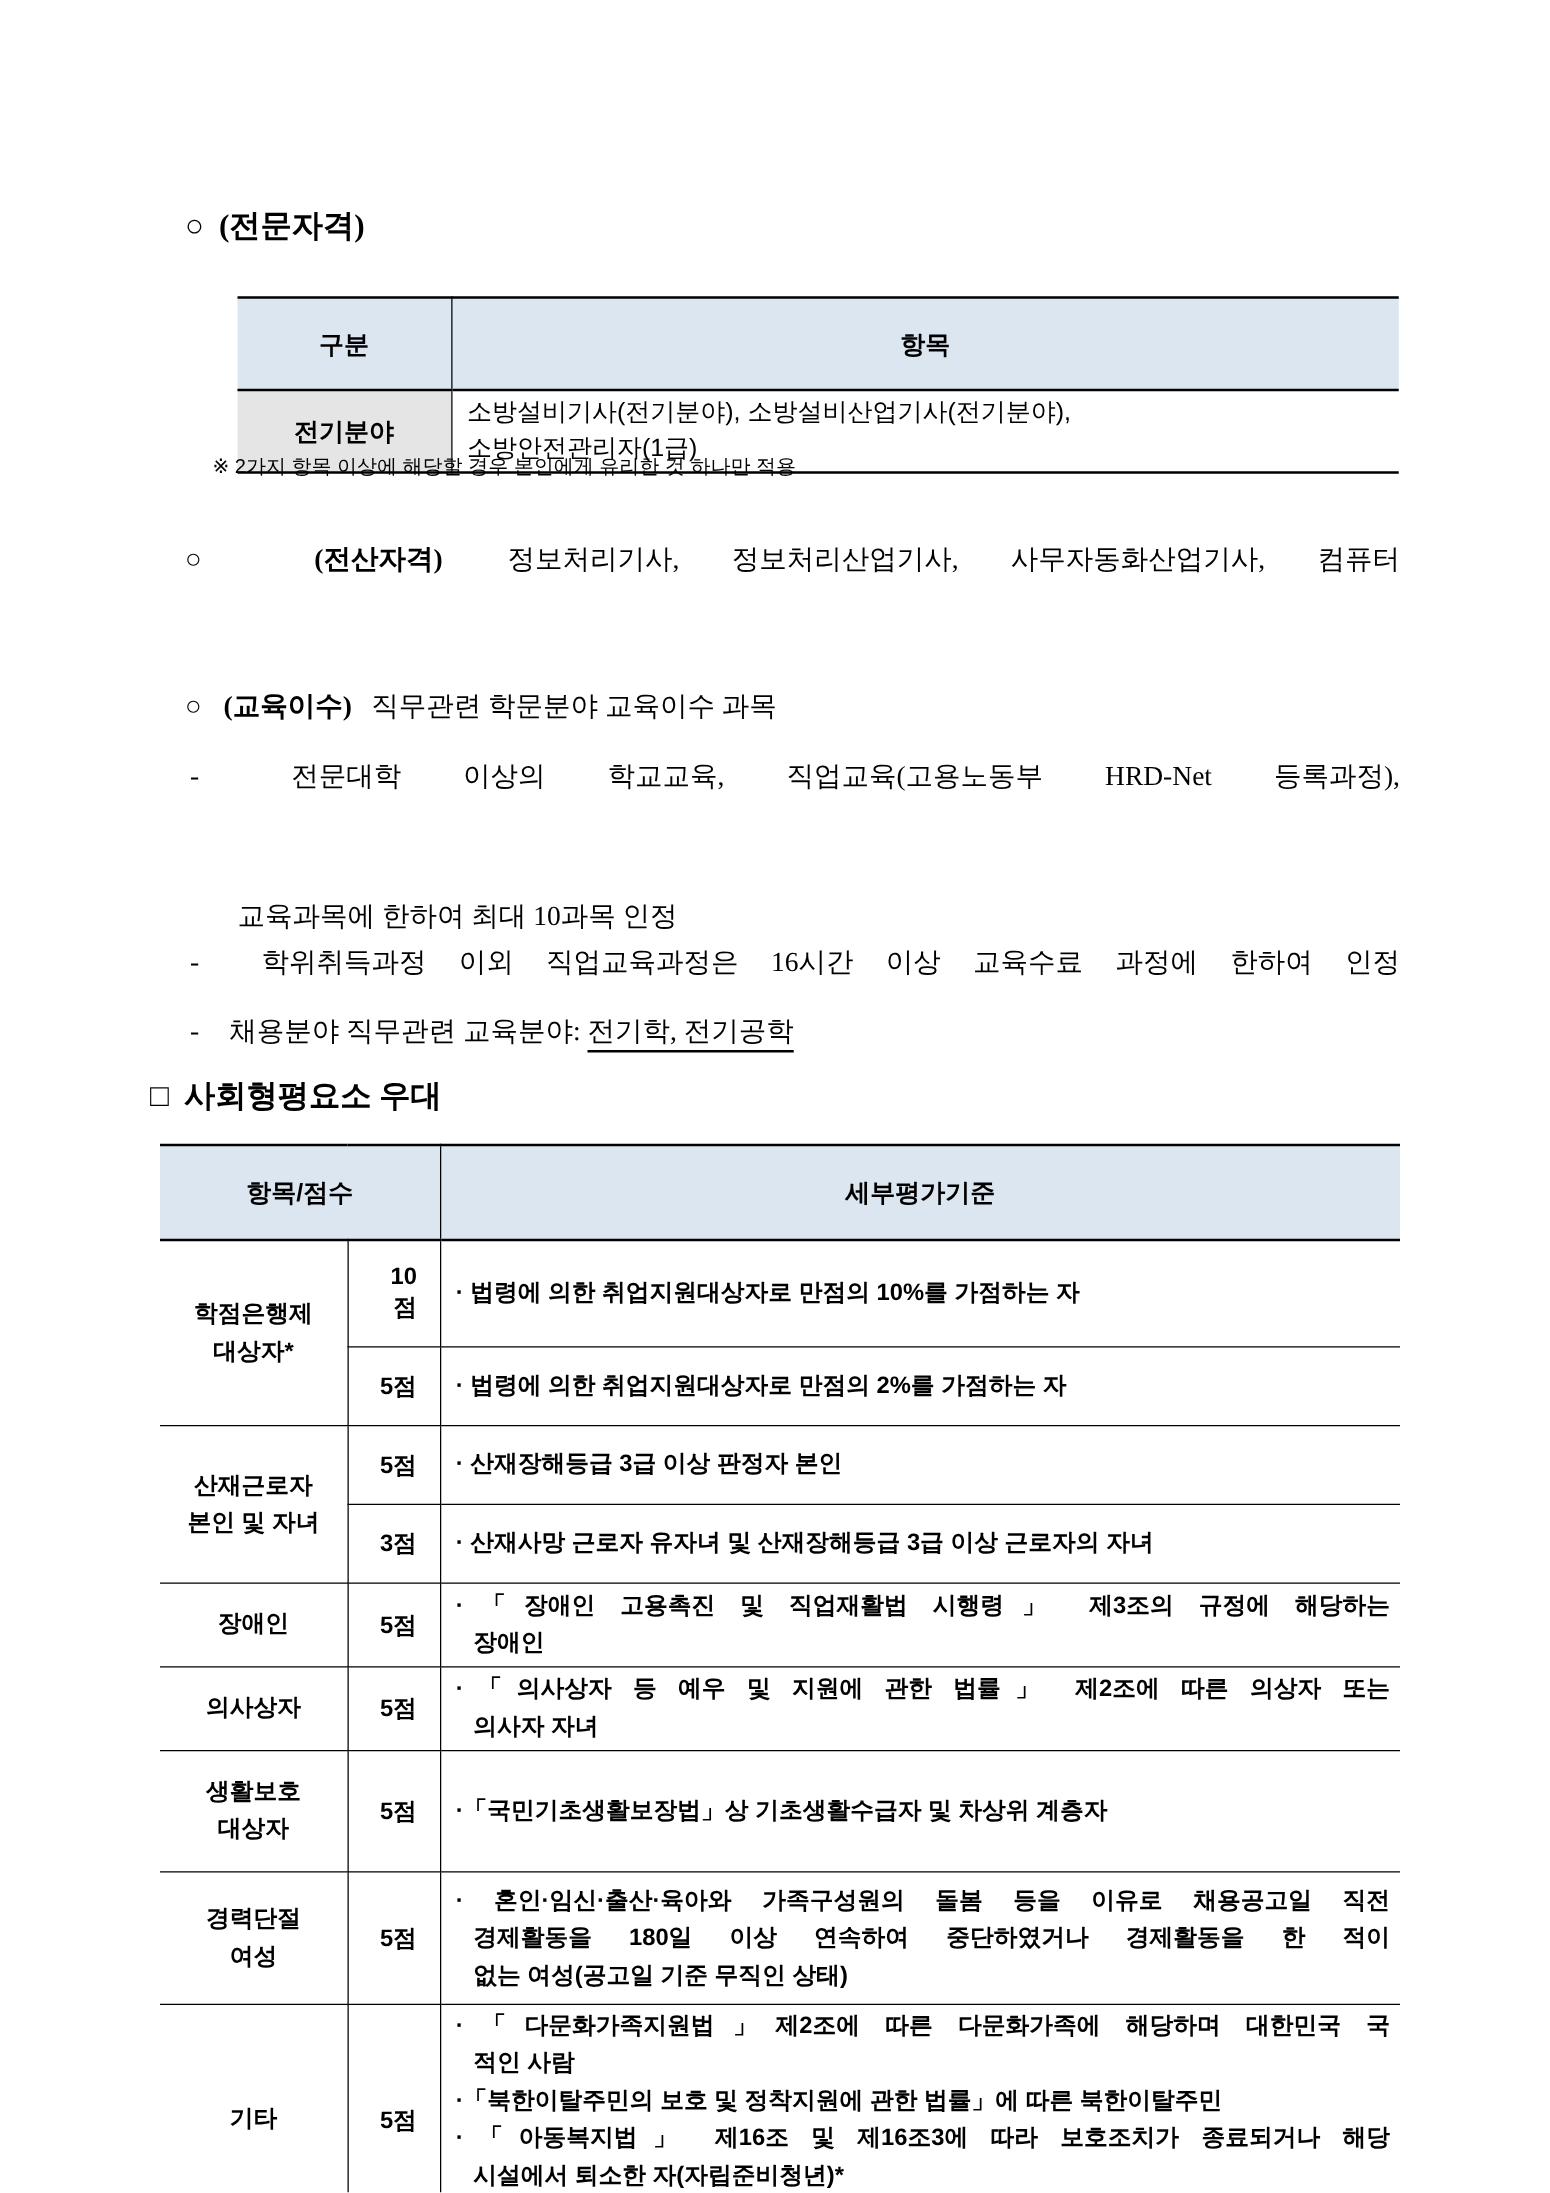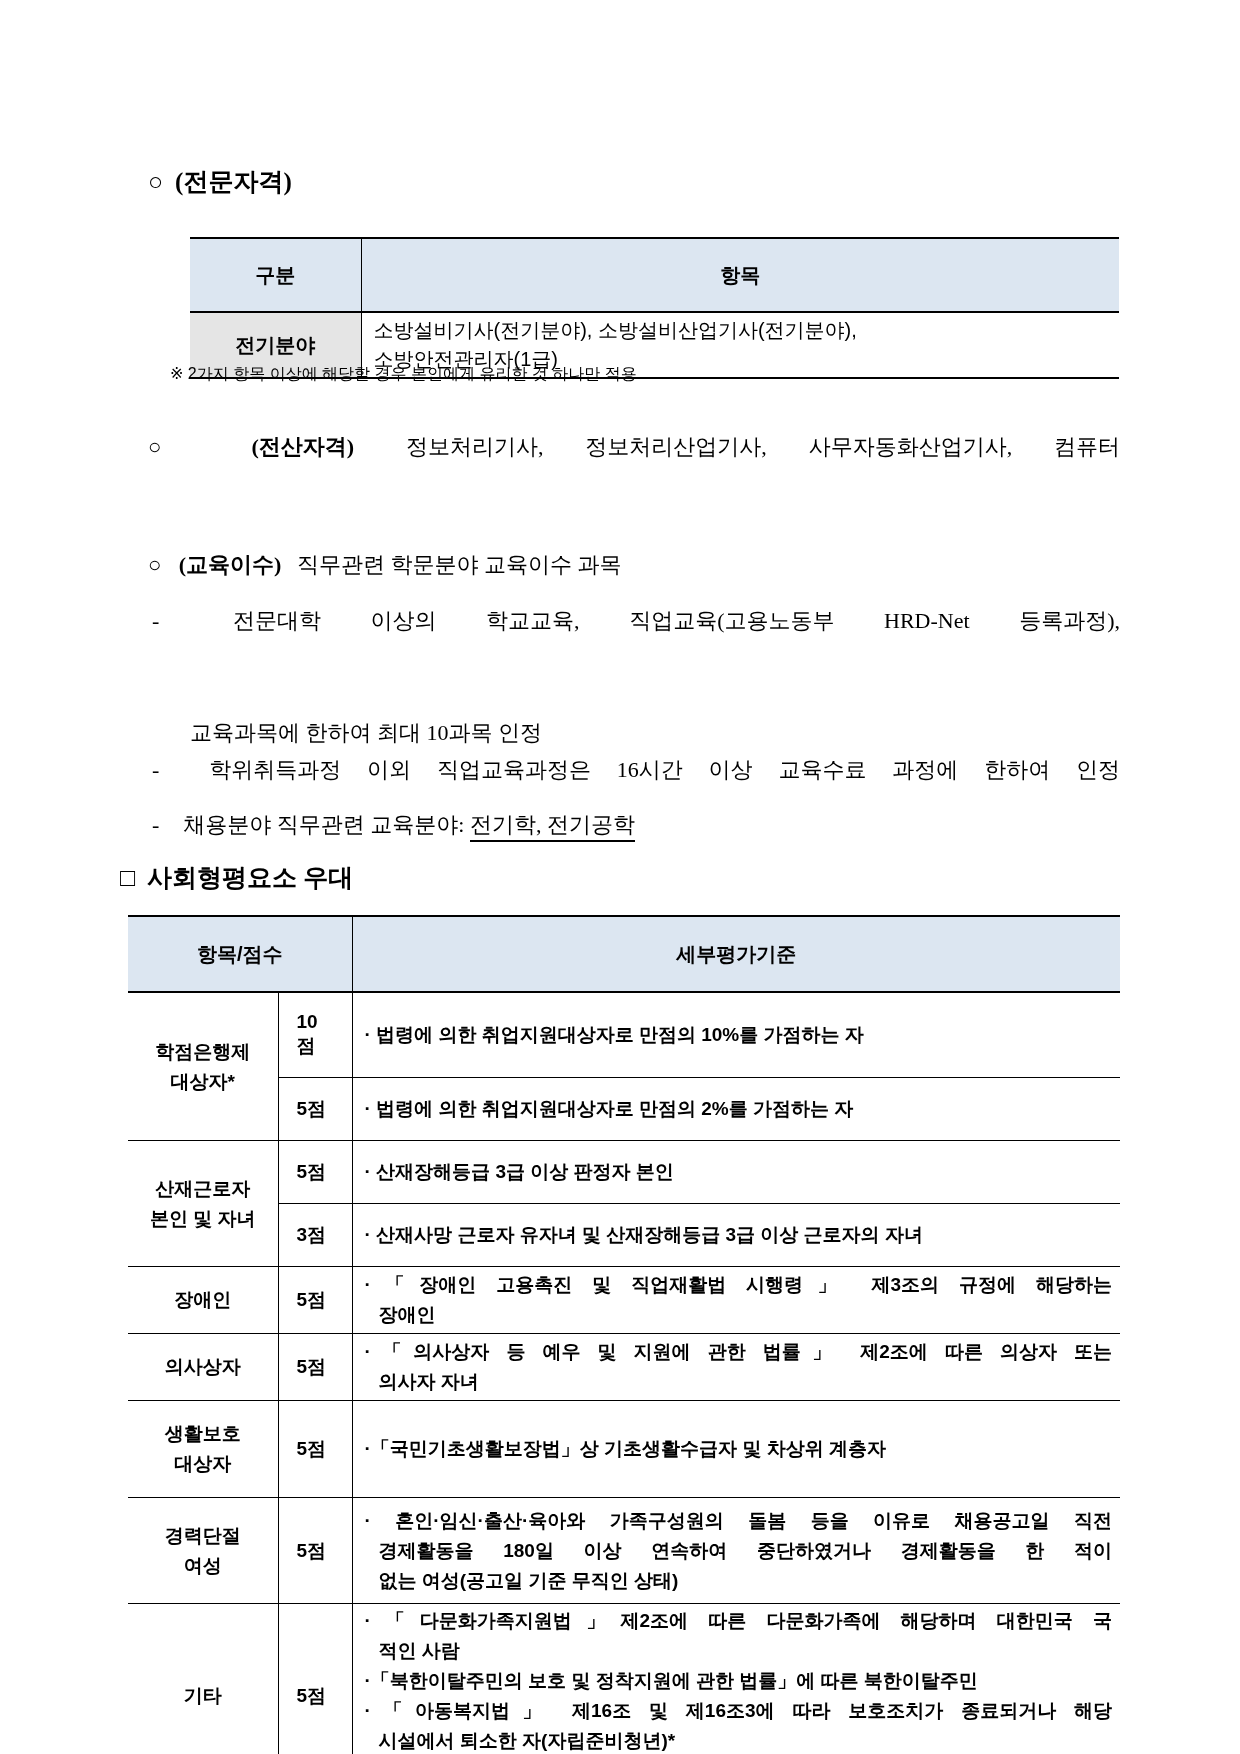--- a/index.html
+++ b/index.html
@@ -40,21 +40,21 @@
   .t1 .cat { background:#e5e5e5; text-align:center; font-weight:700; font-size:20px; }
   .t1 .detail { font-size:20px; line-height:29px; padding:3px 12px; vertical-align:middle; }
   .t1 tr.drow { height:66px; }
 
   
   .t2 { left:128px; top:915px; width:992px;
         border-top:2.5px solid #000; border-bottom:2.5px solid #000; }
   .t2 th { font-size:20px; height:38px; border-bottom:2px solid #000; }
   .t2 td { font-size:19px; vertical-align:middle; }
   .t2 .name  { text-align:center; font-weight:700; line-height:30px; }
-  .t2 .score { text-align:left; font-weight:600; }
+  .t2 .score { text-align:right; font-weight:600; }
   .t2 .detail { font-weight:700; line-height:30px; padding:2px 8px 2px 12px; }
   .t2 .detail .j { text-align:justify; text-align-last:justify; }
   .t2 .detail .cont { padding-left:14px; }
 </style>
 </head>
 <body>
 
 <div class="page serif">
 
   <div class="abs heading serif" style="left:148px; top:164px;">

